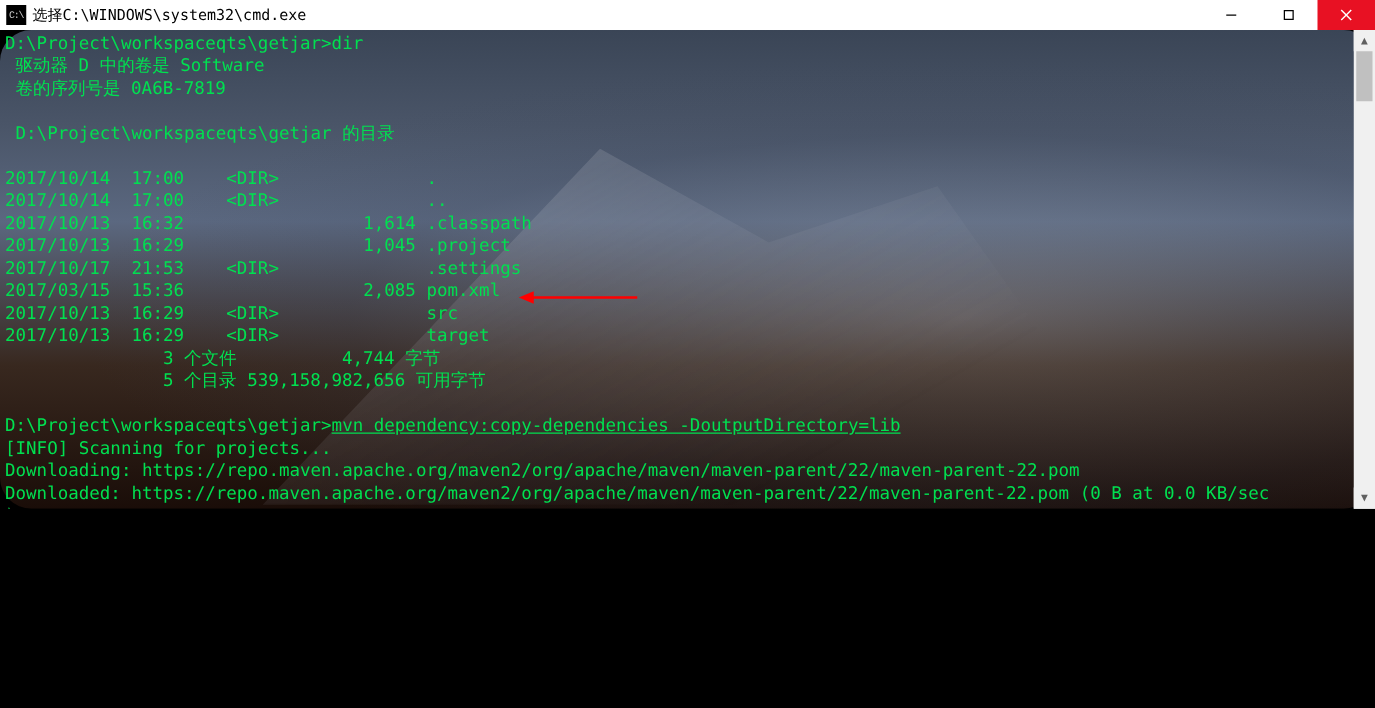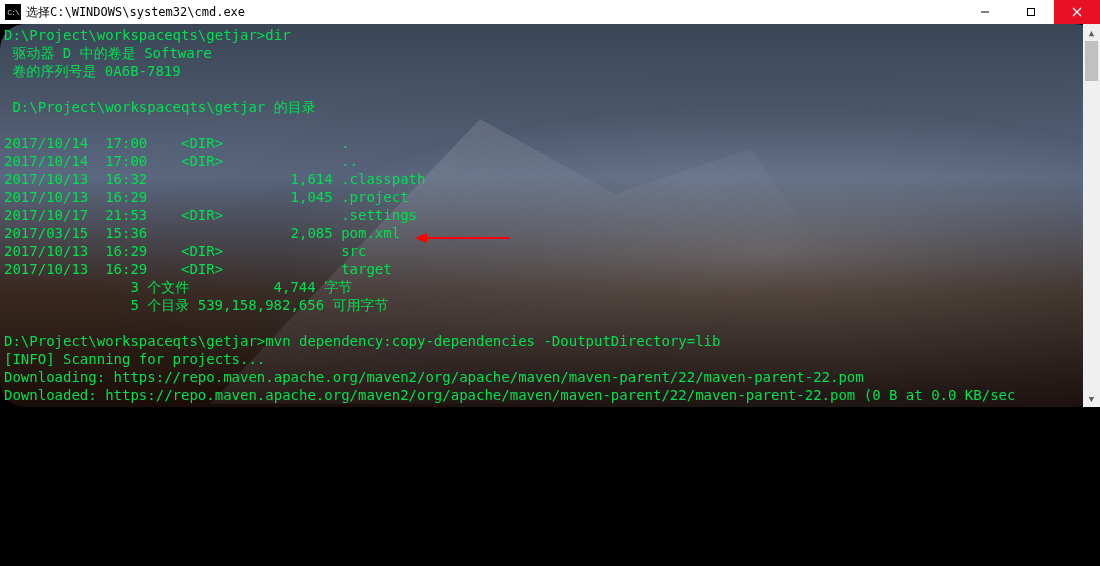--- a/index.html
+++ b/index.html
@@ -58,21 +58,21 @@
 
   .console {
     position:absolute; inset:0;
     padding:2px 4px;
     font-size:14px;
     line-height:18px;
     color:#00e050;
     white-space:pre;
     overflow:hidden;
   }
-  .hl { }
+  .hl { text-decoration:underline; }
 
   
   .arrow {
     position:absolute;
     top:207px;
     left:415px;
     width:95px;
     height:14px;
     pointer-events:none;
   }

